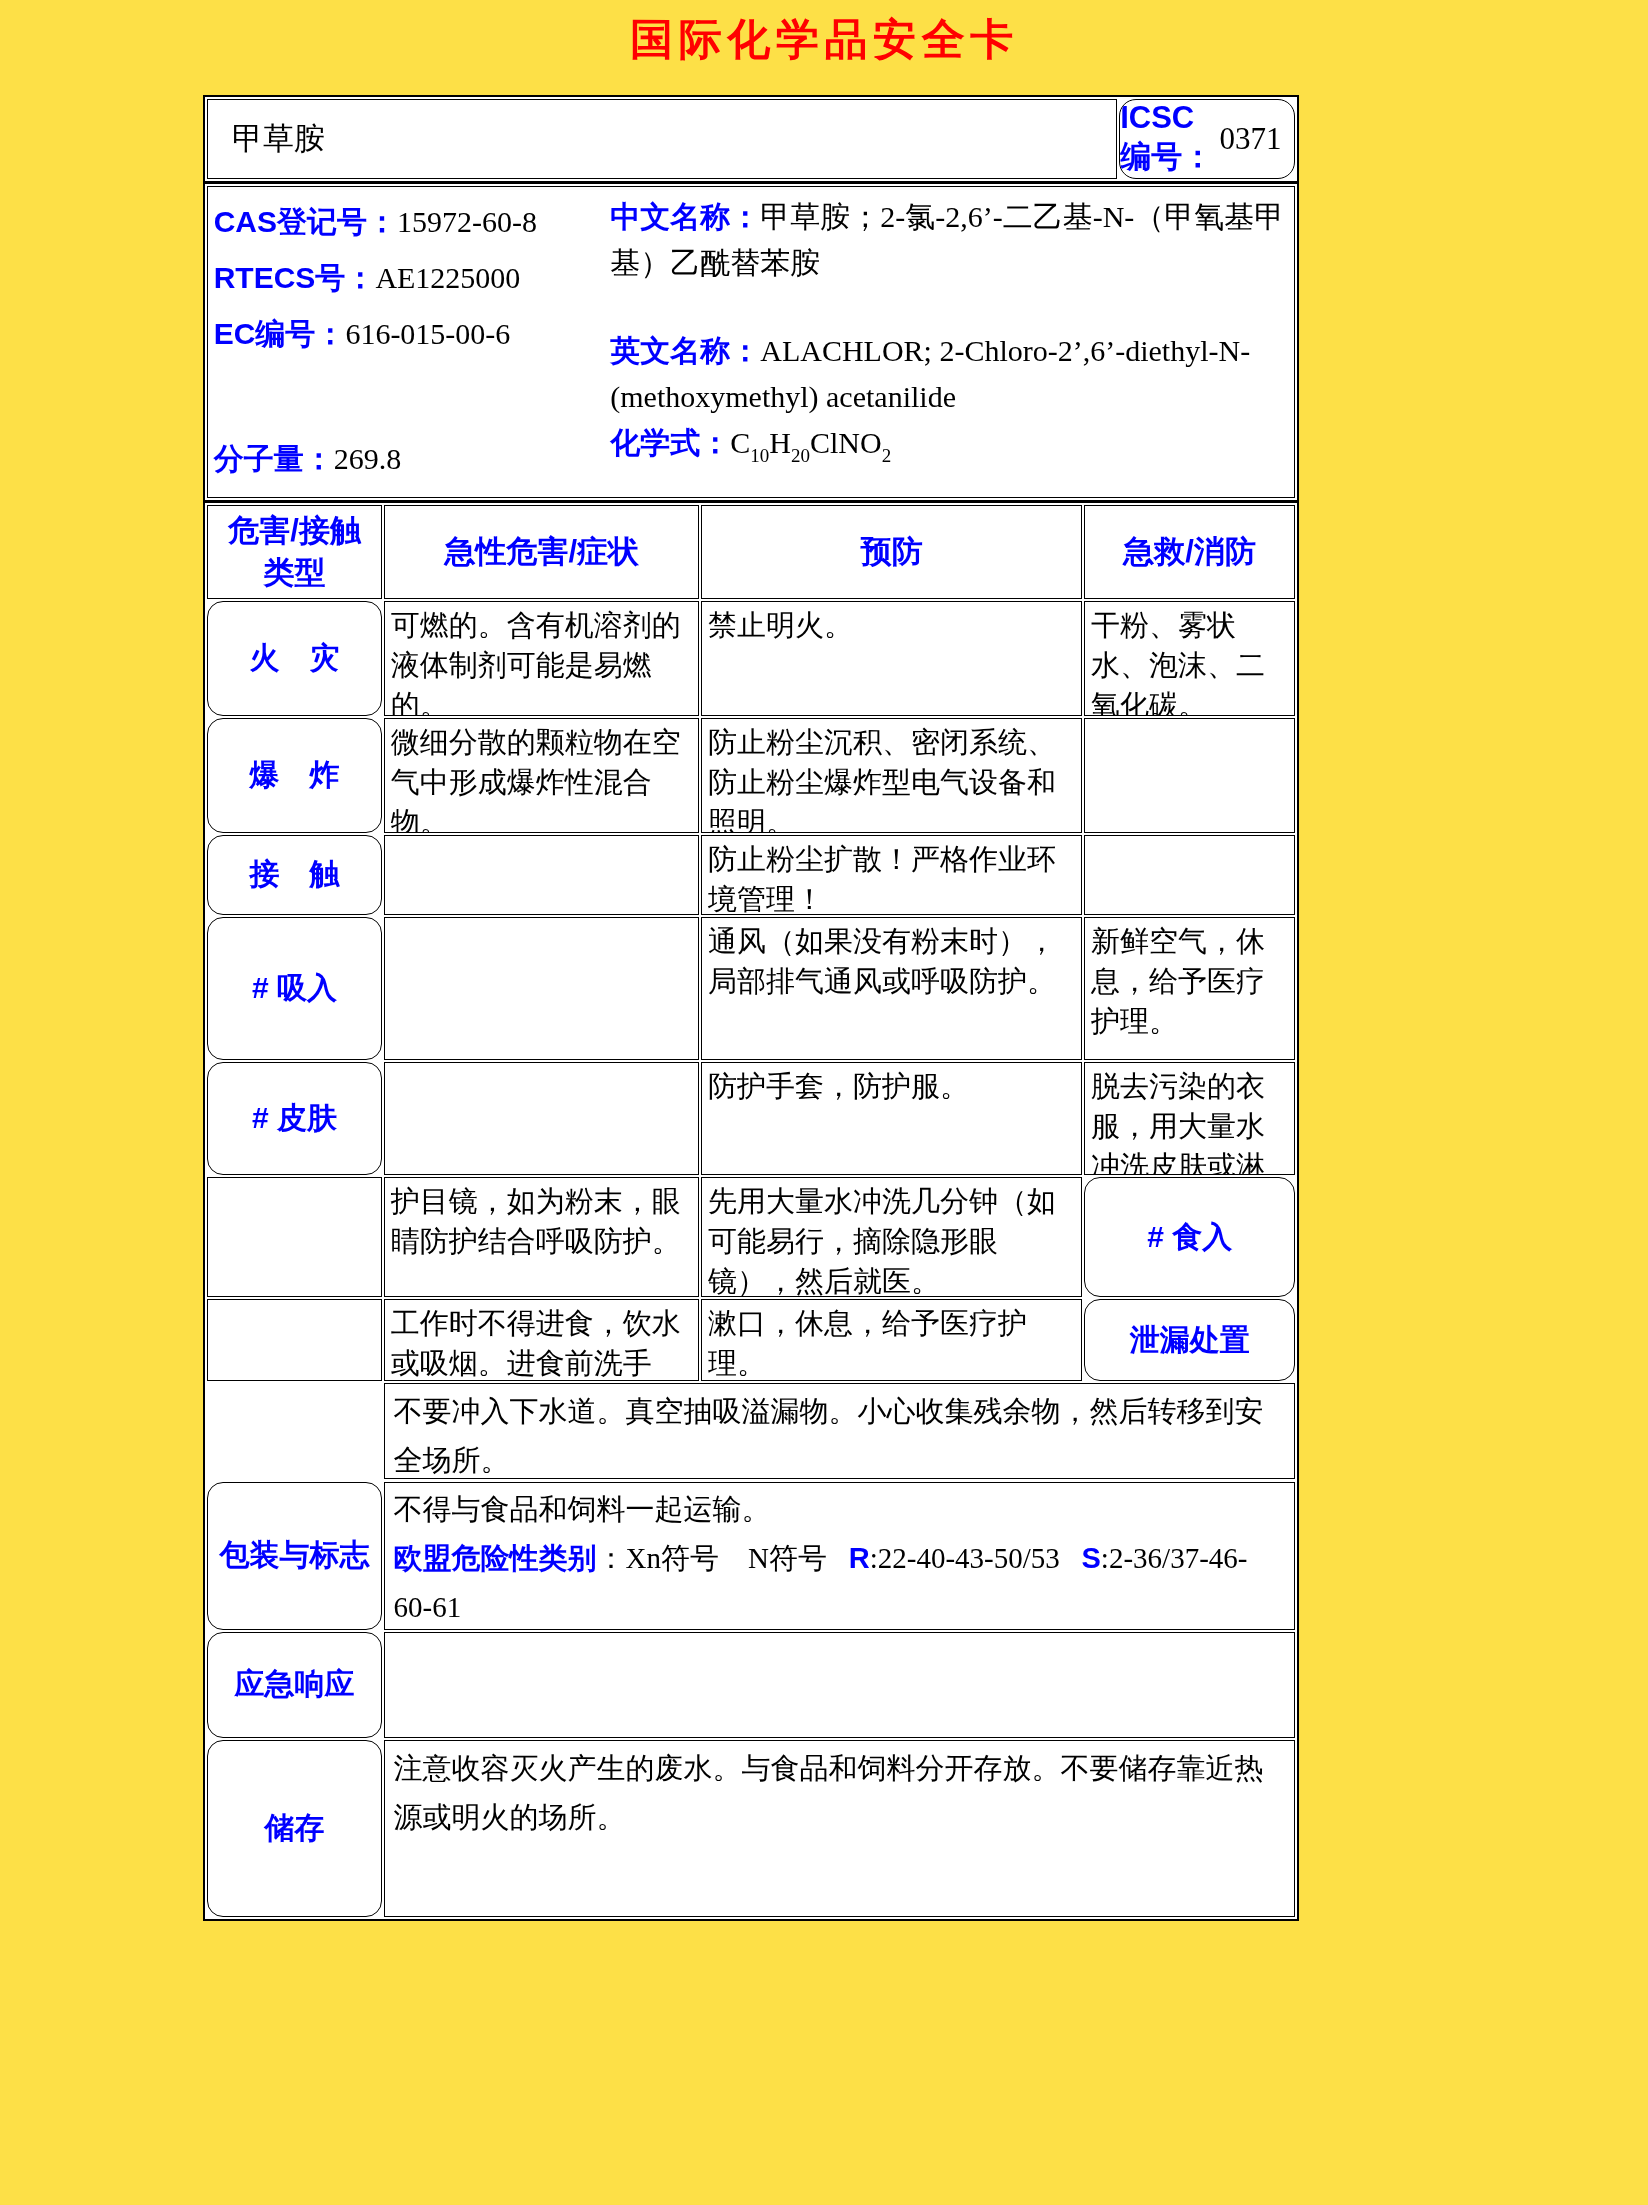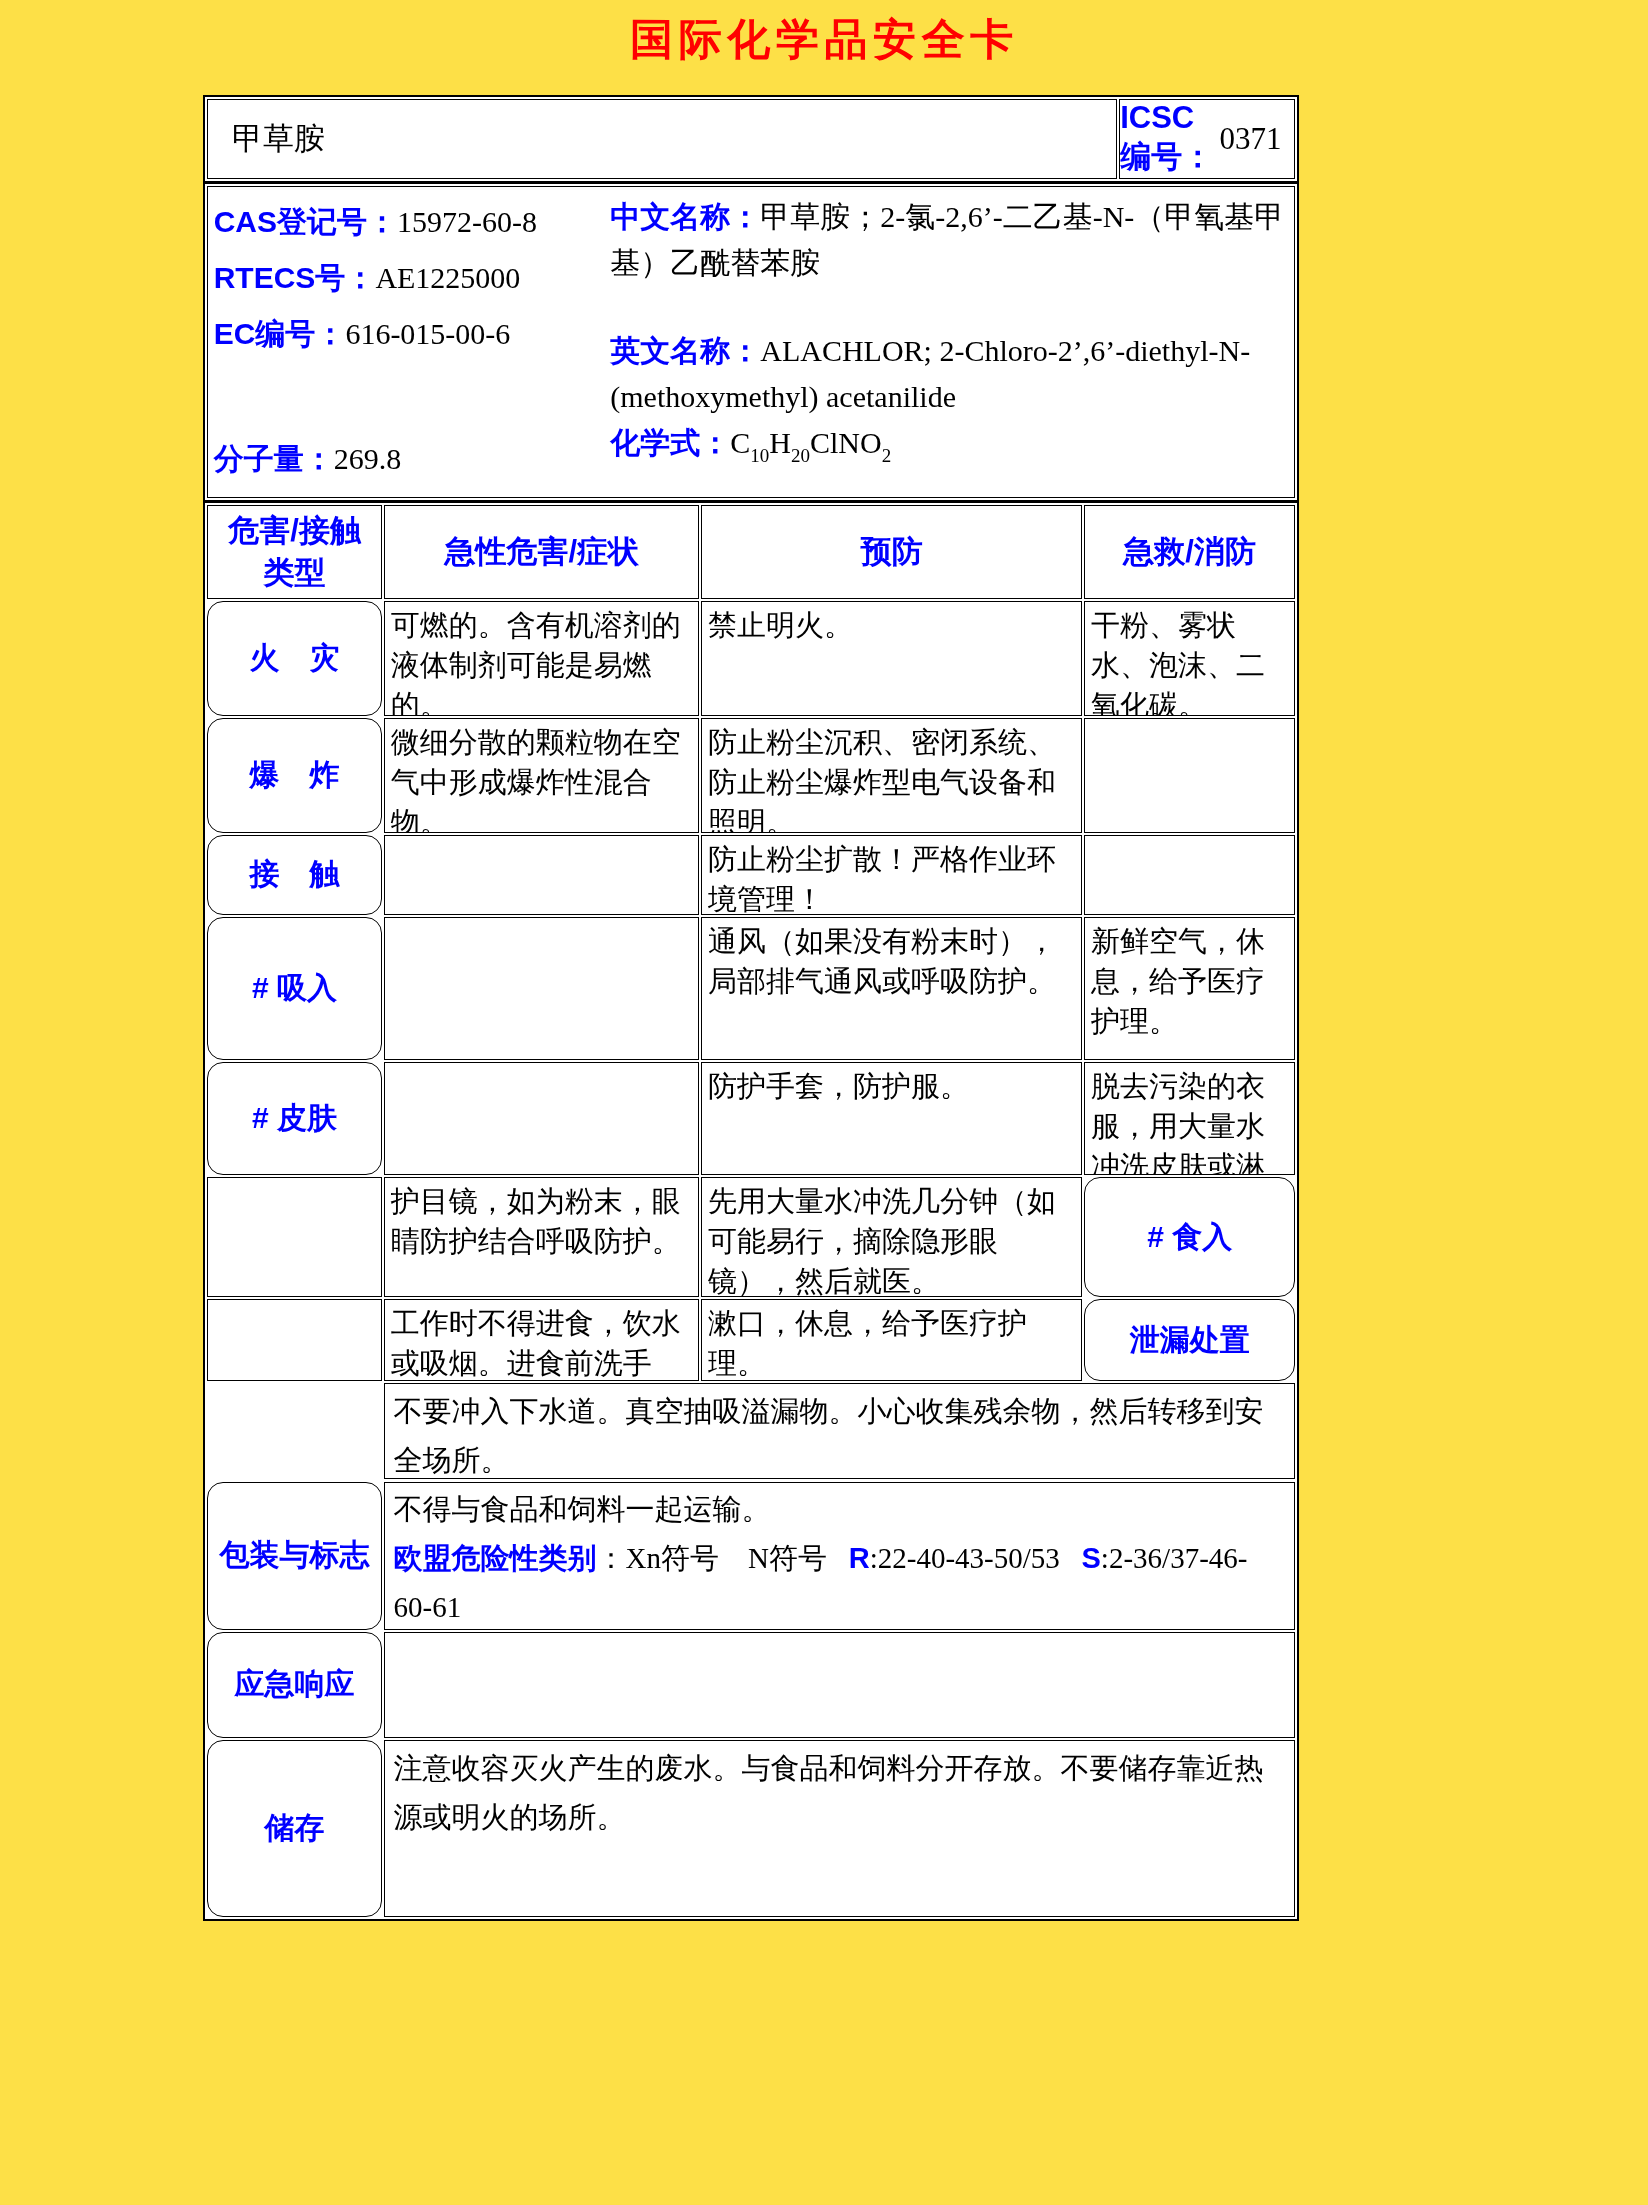--- a/index.html
+++ b/index.html
@@ -34,21 +34,21 @@
   .sec-c{
     grid-template-columns:175px 315px 381px 1fr;
     grid-template-rows:94px 115px 115px 80px 143px 113px 120px 82px 96px 148px 106px 177px;
     margin-top:-1.4px;
   }
   .cell{border:1.4px solid #000;box-sizing:border-box;overflow:hidden;background:#fff;}
 
   .blue{color:#0000ff;font-family:"Liberation Sans","DejaVu Sans",sans-serif;font-weight:bold;}
 
   .name-cell{display:flex;align-items:center;padding-left:24px;font-size:31px;min-height:54px;}
-  .icsc-cell{display:flex;align-items:center;justify-content:flex-end;padding-right:12.5px;font-size:31px;}
+  .icsc-cell{display:flex;align-items:center;justify-content:flex-end;padding-right:12.5px;font-size:31px;border-radius:17px;}
   .icsc-cell .num{margin-left:4.2px;}
 
   .id-cell{display:flex;min-height:312px;padding:7px 8.4px 9.7px 5.6px;}
   .id-left{width:37%;display:flex;flex-direction:column;font-size:30px;}
   .id-left .line{line-height:56px;white-space:nowrap;}
   .id-bottom{margin-top:auto;}
   .id-right{flex:1;display:flex;flex-direction:column;font-size:30px;}
   .id-right p{margin:0;line-height:46px;}
   .id-right .en-p{margin-top:42px;}
   .sub{font-size:19px;vertical-align:-9px;}

